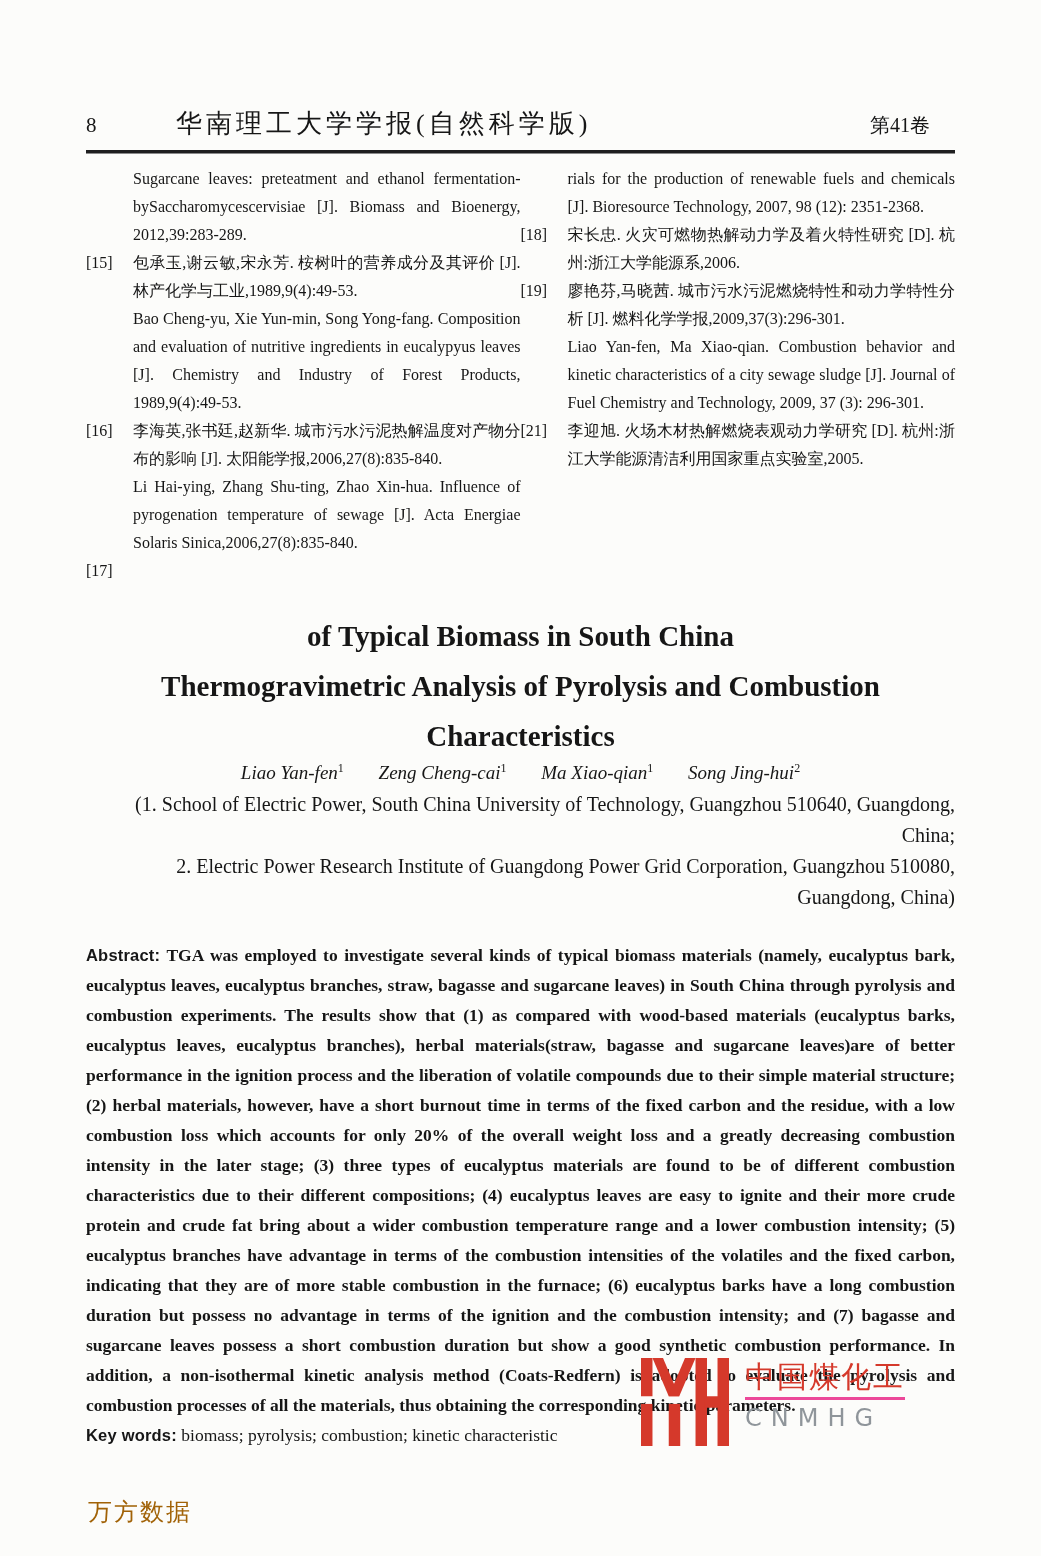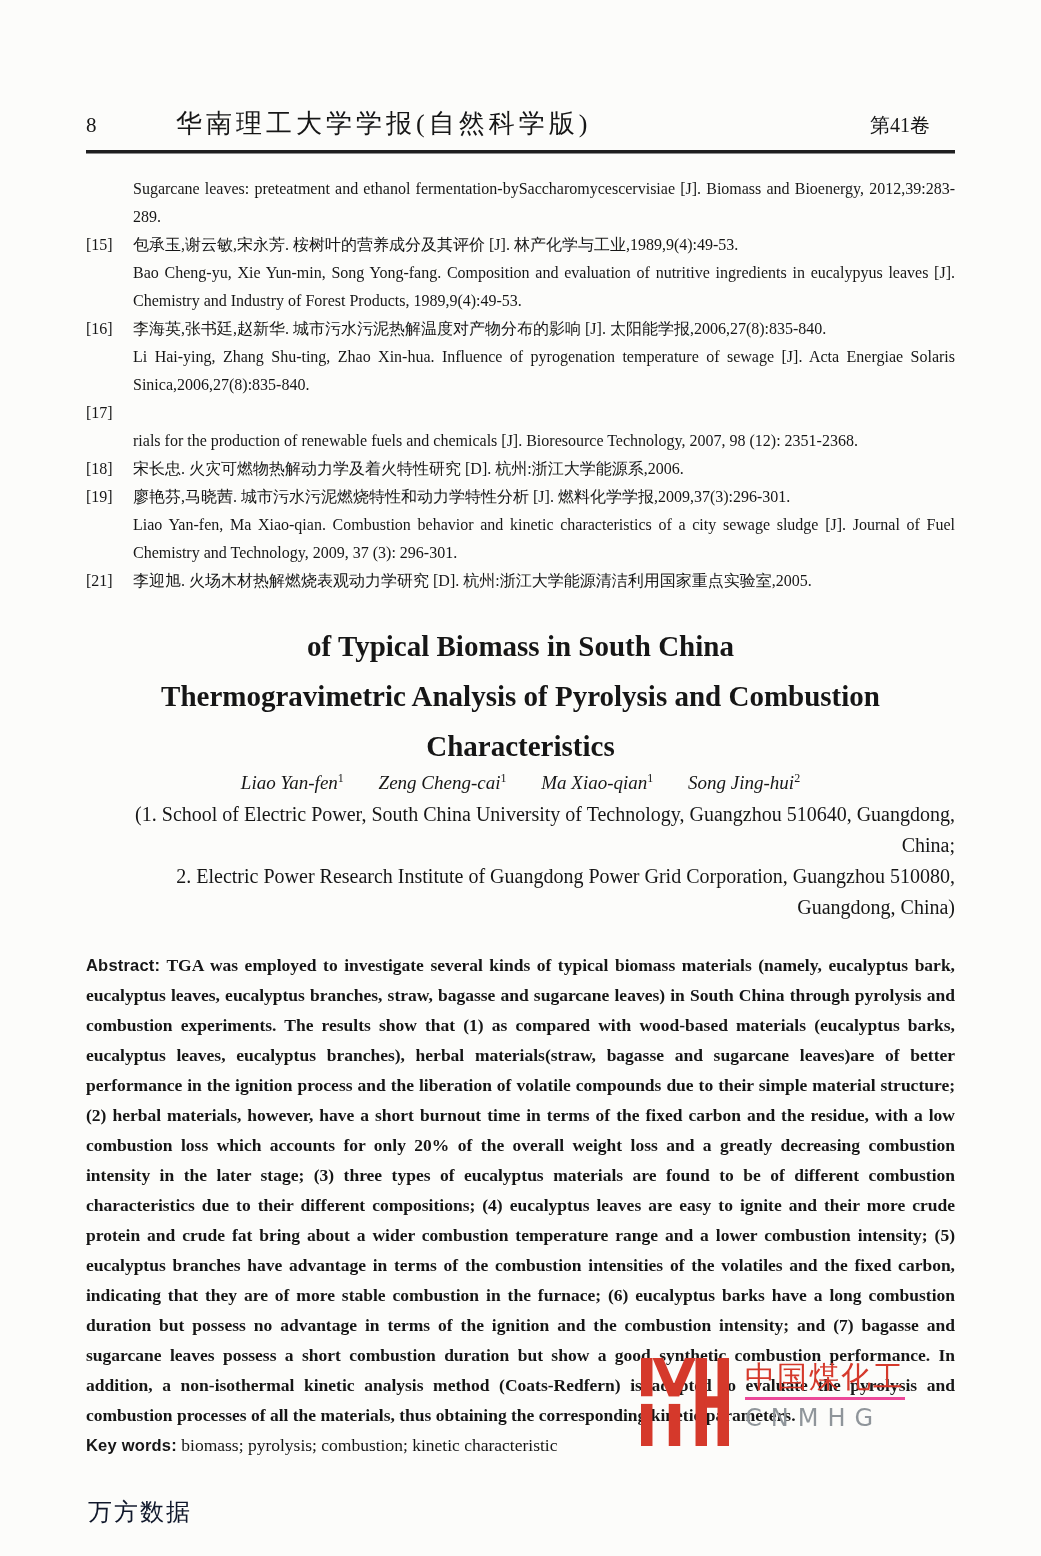--- a/index.html
+++ b/index.html
@@ -11,21 +11,21 @@
   .content { padding:0 86px; }
 
   
   .header { display:flex; align-items:baseline; padding-top:106px; }
   .header .pageno { width:90px; font-size:21px; }
   .header .journal { flex:1; text-align:left; font-size:26px; letter-spacing:4px; }
   .header .volume { width:110px; text-align:center; font-size:20px; }
   .rule { height:3px; background:#1f1f1f; margin-top:9px; box-shadow:0 1px 0 #8a8a8a; }
 
   
-  .refs { display:flex; margin-top:22px; font-size:16px; line-height:28px;flex-direction:column; }
+  .refs { display:flex; margin-top:12px; font-size:16px; line-height:28px; }
   .ref-col { flex:1; min-width:0; }
   .ref-entry { display:flex; }
   .ref-num { width:47px; flex:none; }
   .ref-body { flex:1; text-align:justify; }
   .ref-body div { text-align:justify; }
 
   
   .title { margin-top:26px; text-align:center; font-weight:bold; font-size:29px; line-height:50px; }
   .authors { text-align:center; font-style:italic; font-size:19px; }
   .authors .author { margin:0 15px; white-space:nowrap; }
@@ -39,21 +39,21 @@
 
   
   .logo { position:absolute; left:641px; top:1358px; display:flex; align-items:flex-start; }
   .logo-mark { width:88px; height:88px; display:block; }
   .logo-text { margin-left:16px; padding-top:2px; font-family:"DejaVu Sans","Liberation Sans",sans-serif; }
   .logo-cn { font-size:30px; line-height:34px; color:#d5392b; letter-spacing:2px;
              border-bottom:3px solid #ec4899; padding-bottom:3px; }
   .logo-en { margin-top:4px; font-size:24px; color:#8f959a; letter-spacing:9px; }
 
   
-  .footer { position:absolute; left:88px; top:1496px; font-size:24px; color:#0f172a;
+  .footer { position:absolute; left:88px; top:1496px; font-size:24px; color:#a16207;
             font-family:"DejaVu Sans","Liberation Sans",sans-serif; letter-spacing:2px; }
 </style>
 </head>
 <body>
 
 <div class="page">
   <div class="content">
 
     <div class="header">
       <span class="pageno">8</span>

